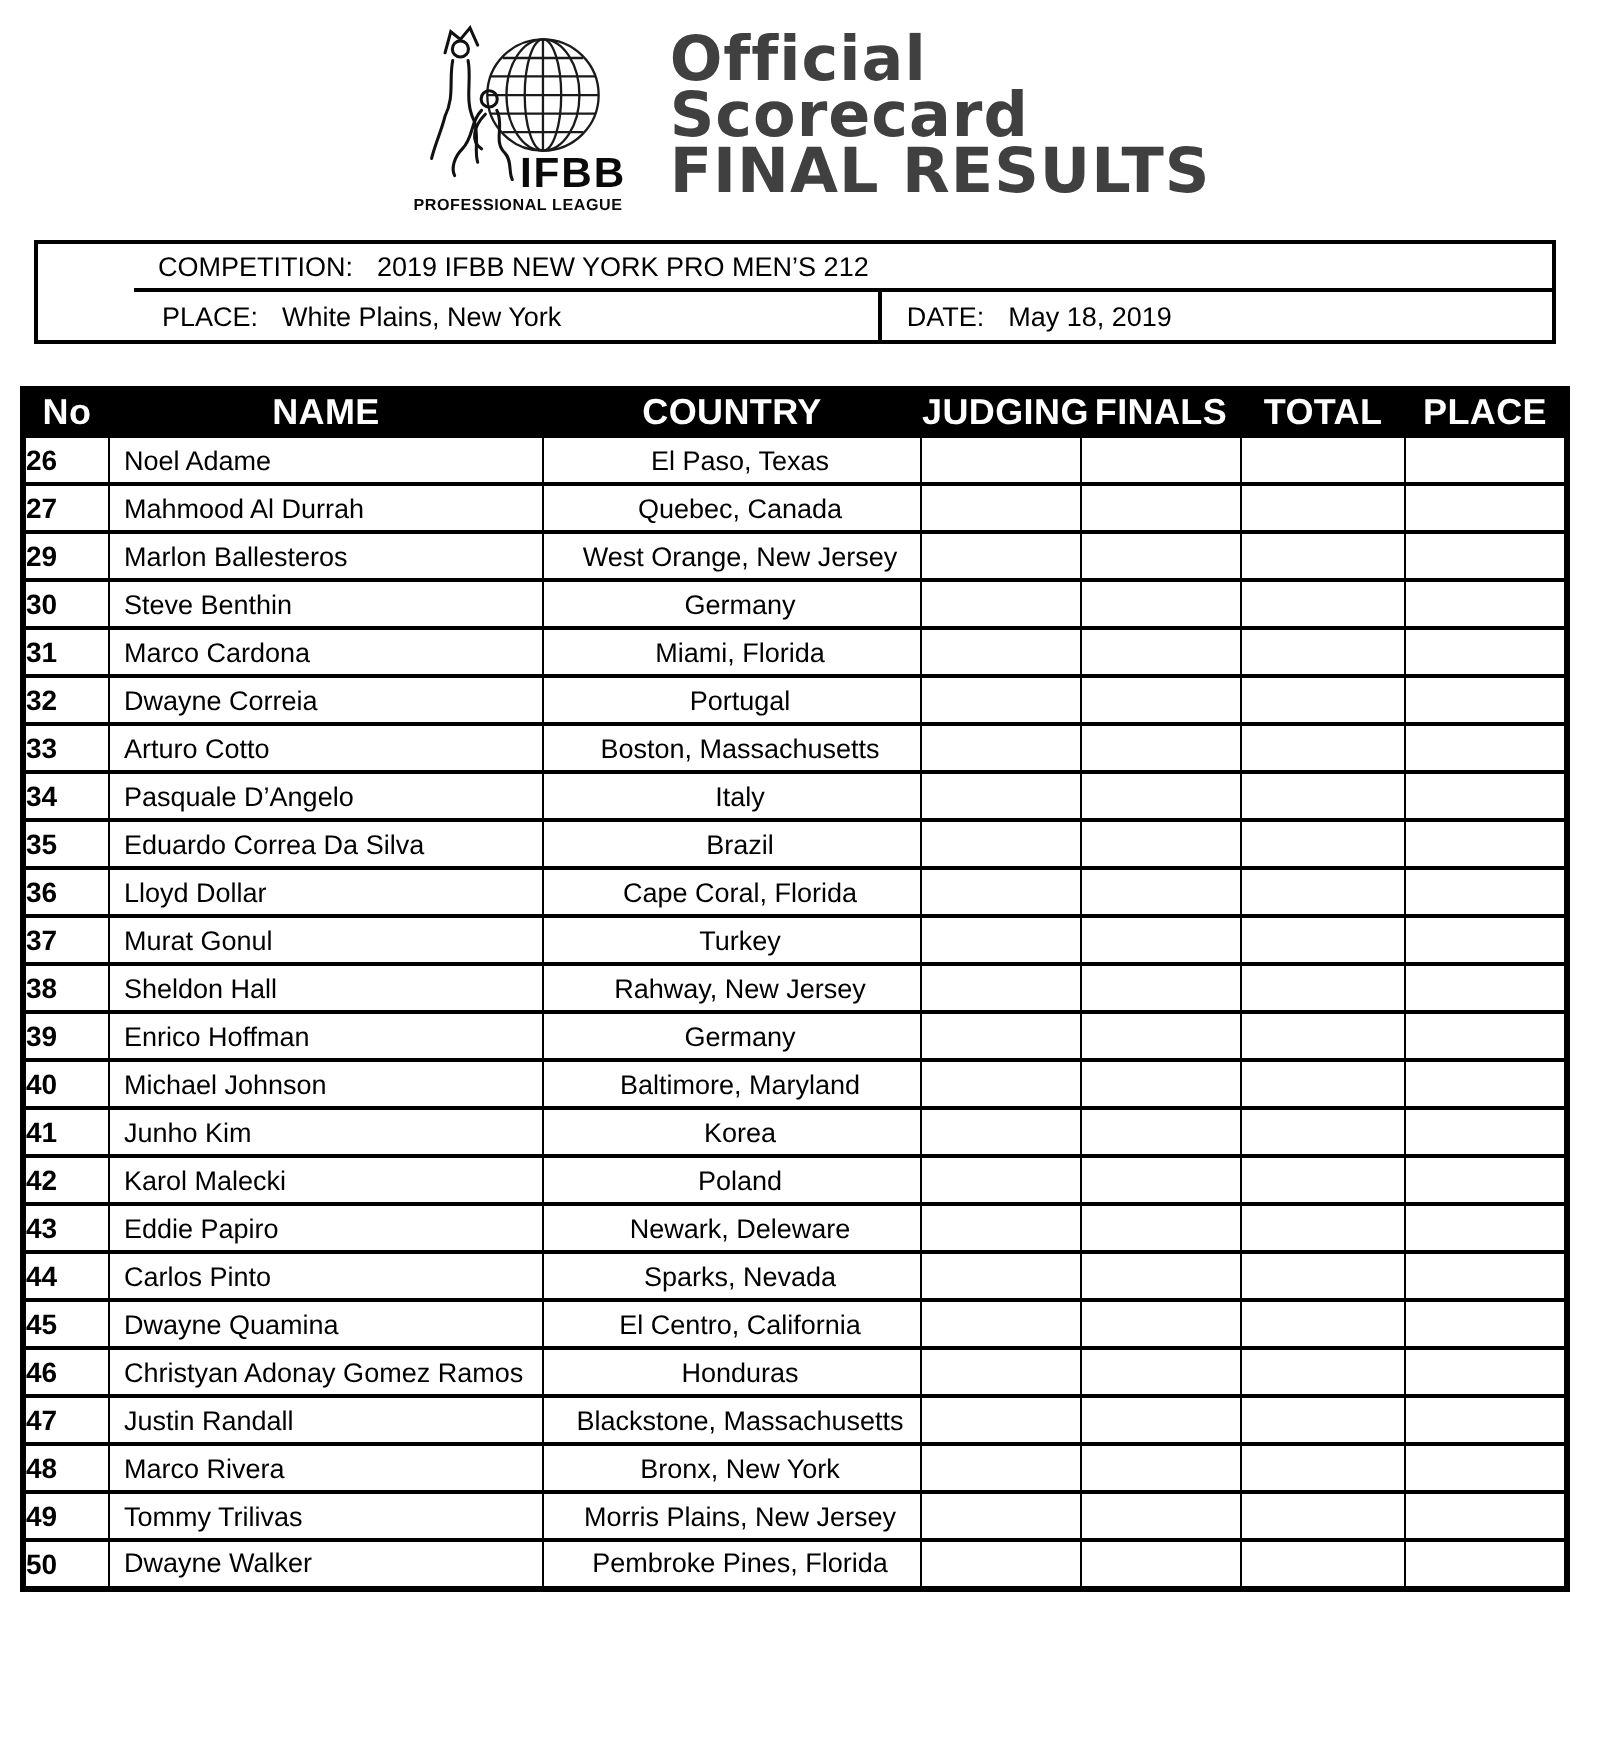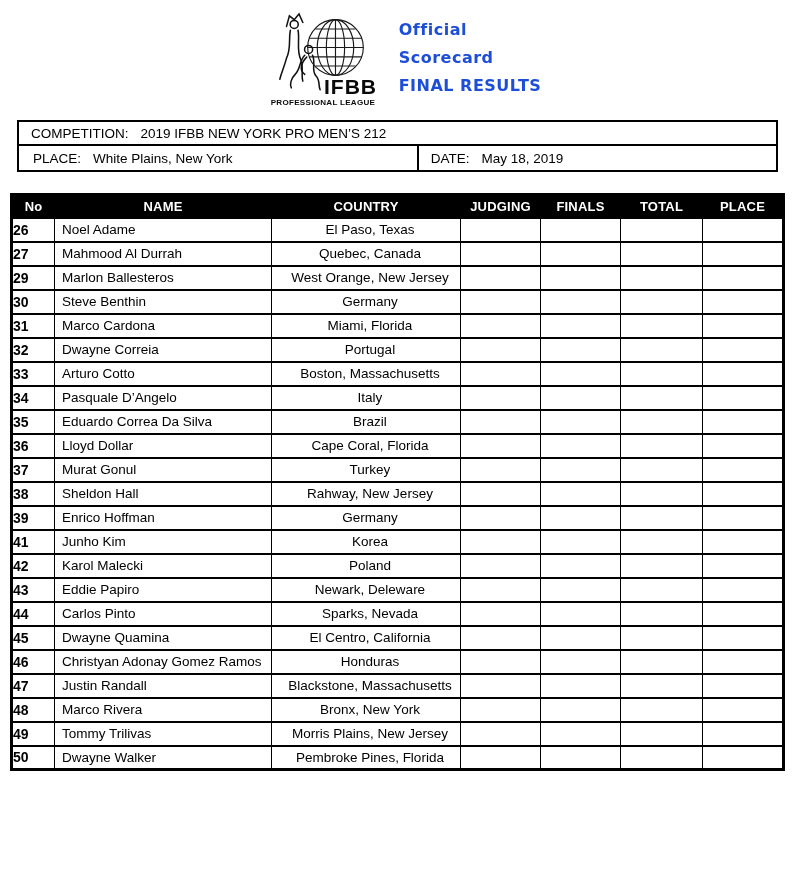--- a/index.html
+++ b/index.html
@@ -4,38 +4,38 @@
 <style>
   * { margin:0; padding:0; box-sizing:border-box; }
   html,body { width:800px; height:870px; background:#ffffff; color:#000;
     font-family:"Liberation Sans", sans-serif; overflow:hidden; }
 
   
   .brand-header { height:120px; display:flex; justify-content:center;
     align-items:flex-start; padding-top:12px; gap:12px; }
   .logo-wrap { width:128px; height:96px; }
   .title-block { padding-top:4px; font-family:"DejaVu Sans", sans-serif;
-    font-weight:800; font-size:16px; line-height:28px; letter-spacing:0.5px;
-    color:#1d4ed8; }
+    font-weight:800; font-size:31px; line-height:28px; letter-spacing:0.5px;
+    color:#404040; }
 
   
   .info-box { width:761px; margin-left:17px; border:2px solid #000;
-    font-size:13.5px; }
+    font-size:13.5px;padding-left:48px; }
   .info-row-top { height:24px; border-bottom:2px solid #000; display:flex;
     align-items:center; padding-left:12px; }
   .info-row-bottom { height:24px; display:flex; }
   .info-cell-place { width:52.8%; border-right:2px solid #000; display:flex;
     align-items:center; padding-left:14px; }
   .info-cell-date { flex:1; display:flex; align-items:center; padding-left:12px; }
   .info-label { margin-right:12px; }
 
   
   table.results { border-collapse:collapse; table-layout:fixed; width:772px;
     margin:21px 0 0 10px; border:3px solid #000; }
-  .results th { background:#000; color:#fff; font-size:13px; font-weight:bold;
+  .results th { background:#000; color:#fff; font-size:18px; font-weight:bold;
     height:23px; border:1px solid #000; text-align:center; letter-spacing:0.2px; }
   .results td { border:1px solid #000; border-top-width:2px; border-bottom-width:2px;
     height:24px; font-size:13.5px; vertical-align:middle; padding:0; }
   .results td.c-no { font-weight:bold; text-align:left; font-size:14px; }
   .results td.c-name { padding-left:7px; text-align:left; }
   .results td.c-country { padding-left:8px; text-align:center; }
   .results td.c-score { }
 
   svg text { font-family:"Liberation Sans", sans-serif; }
 </style>
@@ -240,20 +240,29 @@
   <tr>
     <td class="c-no">39</td>
     <td class="c-name">Enrico Hoffman</td>
     <td class="c-country">Germany</td>
     <td class="c-score"></td>
     <td class="c-score"></td>
     <td class="c-score"></td>
     <td class="c-score"></td>
   </tr>
 
+  <tr>
+    <td class="c-no">40</td>
+    <td class="c-name">Michael Johnson</td>
+    <td class="c-country">Baltimore, Maryland</td>
+    <td class="c-score"></td>
+    <td class="c-score"></td>
+    <td class="c-score"></td>
+    <td class="c-score"></td>
+  </tr>
 
   <tr>
     <td class="c-no">41</td>
     <td class="c-name">Junho Kim</td>
     <td class="c-country">Korea</td>
     <td class="c-score"></td>
     <td class="c-score"></td>
     <td class="c-score"></td>
     <td class="c-score"></td>
   </tr>

